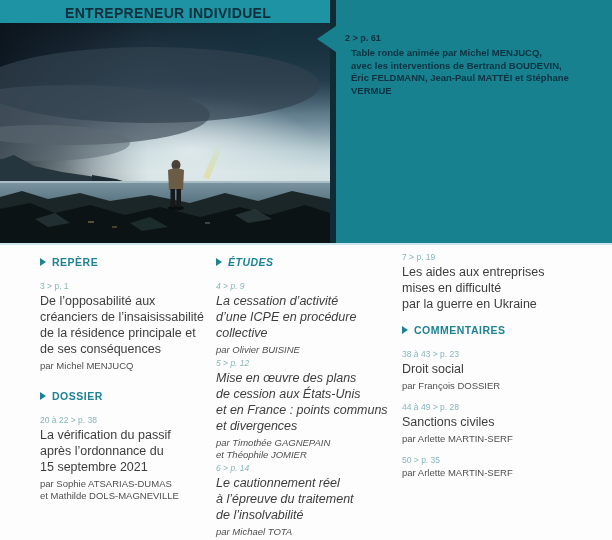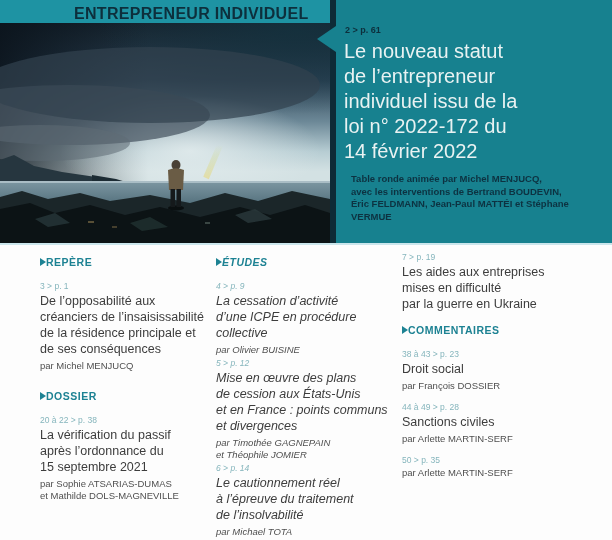--- a/index.html
+++ b/index.html
@@ -1,42 +1,42 @@
 <!DOCTYPE html>
 <html><head>
 <meta charset="utf-8">
 <style>
   html,body{margin:0;padding:0;background:#ffffff;}
   .page{position:relative;width:612px;height:540px;background:#fdfdfd;overflow:hidden;
         font-family:"Liberation Sans",sans-serif;-webkit-font-smoothing:antialiased;}
 
   
   .topstrip{position:absolute;top:0;left:0;width:612px;height:23px;background:#1E93A3;}
-  .kicker{position:absolute;top:5px;left:30px;font-size:16px;font-weight:bold;
+  .kicker{position:absolute;top:5px;left:21px;font-size:14px;font-weight:bold;
           color:#0D2F3C;letter-spacing:.3px;padding-left:44px;}
   .photo{position:absolute;top:23px;left:0;width:330px;height:220px;display:block;}
   .gapline{position:absolute;top:0;left:330px;width:6px;height:243px;background:#0E2B36;}
   .feature{position:absolute;top:0;left:336px;width:276px;height:243px;background:#17818F;
            box-sizing:border-box;padding:21px 14px 0 8px;}
   .chevron{position:absolute;left:-19px;top:26px;width:0;height:0;
            border-top:13px solid transparent;border-bottom:13px solid transparent;
            border-right:19px solid #17818F;}
-  .f-ref{font-size:9px;font-weight:bold;color:#0D2F3C;margin:4px 0 4px 1px;}
+  .f-ref{font-size:9px;font-weight:bold;color:#0D2F3C;margin:12px 0 4px 1px;}
   .f-title{font-size:20px;line-height:25px;font-weight:400;color:#E9F2F2;
            white-space:pre-line;margin:0 0 9px 0;}
   .f-byline{font-size:9.5px;line-height:12.5px;font-weight:bold;color:#0D3241;
             white-space:pre-line;margin-left:7px;}
   .hairline{position:absolute;top:243px;left:0;width:612px;height:2px;background:#CBE6EC;}
 
   
   .col{position:absolute;top:256px;}
   .col1{left:40px;width:172px;}
   .col2{left:216px;width:182px;font-style:italic;}
   .col3{left:402px;top:252px;width:192px;}
-  .sec-head{display:flex;align-items:center;gap:0;margin:0 0 13px 0;
+  .sec-head{display:flex;align-items:center;gap:6px;margin:0 0 13px 0;
             color:#1D8293;font-size:10.5px;font-weight:bold;letter-spacing:.5px;}
   .tri{width:0;height:0;border-top:4px solid transparent;border-bottom:4px solid transparent;
        border-left:6px solid #1D8293;flex:0 0 auto;}
   .item{margin:0 0 18px 0;}
   .col2 .item{margin-bottom:2px;}
   .col3 .item{margin-bottom:10px;}
   .col3 .item.lead{margin-bottom:12px;}
   .ref{font-size:8.5px;color:#85B5BC;margin:0 0 2px 0;}
   .title{font-size:12.5px;line-height:16px;color:#3D3D3D;white-space:pre-line;margin:0 0 3px 0;}
   .authors{font-size:9.5px;line-height:12px;color:#4F4F4F;white-space:pre-line;}
@@ -115,25 +115,20 @@
       <rect x="170.5" y="166" width="4.5" height="18" fill="#15191B"></rect>
       <rect x="176.5" y="166" width="4.5" height="18" fill="#15191B"></rect>
     </g>
   </svg>
 
   <div class="gapline"></div>
 
   <div class="feature">
     <div class="chevron"></div>
     <div class="f-ref">2 &gt; p. 61</div>
-    <div class="f-title">Le nouveau statut
-de l’entrepreneur
-individuel issu de la
-loi n° 2022-172 du
-14 février 2022</div>
     <div class="f-byline">Table ronde animée par Michel MENJUCQ,
 avec les interventions de Bertrand BOUDEVIN,
 Éric FELDMANN, Jean-Paul MATTÉI et Stéphane
 VERMUE</div>
   </div>
 
   <div class="hairline"></div>
 
   <div class="col col1">
     <div class="sec-head">

